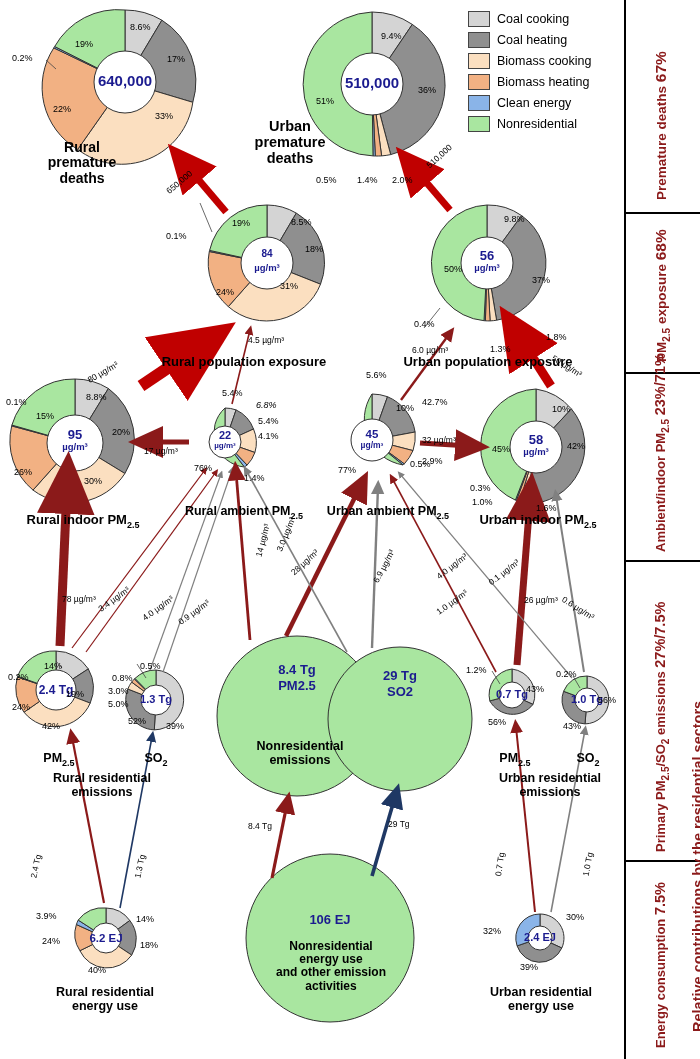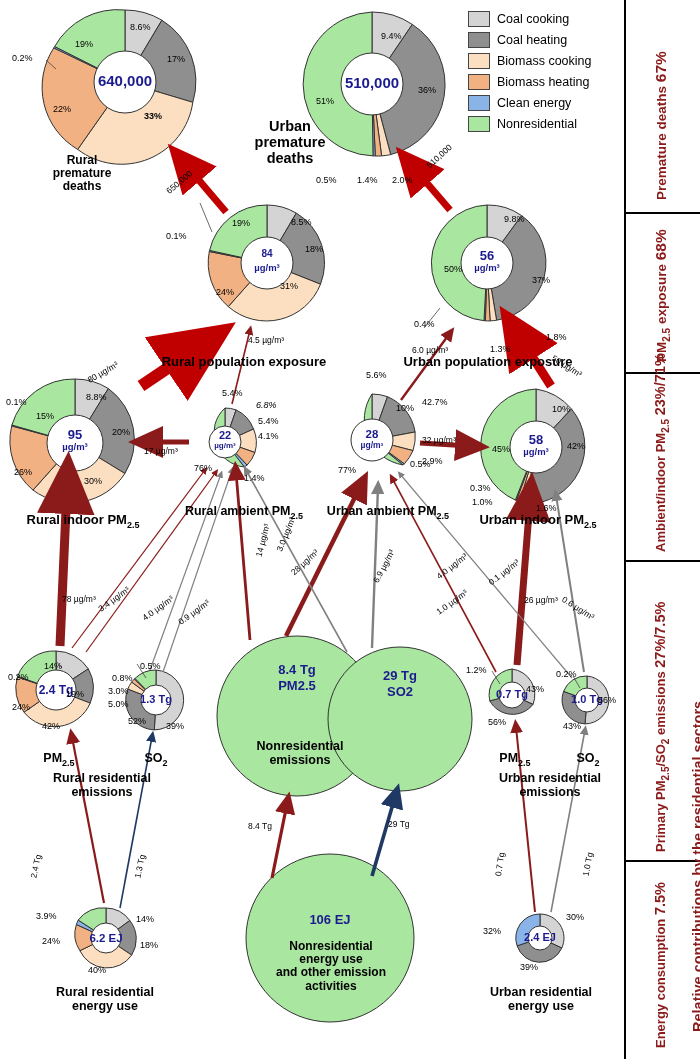--- a/index.html
+++ b/index.html
@@ -274,61 +274,61 @@
   <div class="ctr" style="left:457px;top:249px;width:60px;font-size:13px;">56</div>
   <div class="ctr" style="left:457px;top:263px;width:60px;font-size:9.5px;">µg/m³</div>
 
   <div class="ctr" style="left:45px;top:428px;width:60px;font-size:13px;">95</div>
   <div class="ctr" style="left:45px;top:442px;width:60px;font-size:9.5px;">µg/m³</div>
   <div class="ctr" style="left:506px;top:433px;width:60px;font-size:13px;text-align:center;">58</div>
   <div class="ctr" style="left:506px;top:447px;width:60px;font-size:9.5px;">µg/m³</div>
 
   <div class="ctr" style="left:196px;top:430px;width:58px;font-size:11px;">22</div>
   <div class="ctr" style="left:196px;top:442px;width:58px;font-size:8px;">µg/m³</div>
-  <div class="ctr" style="left:343px;top:428px;width:58px;font-size:11.5px;">28</div>
+  <div class="ctr" style="left:343px;top:428px;width:58px;font-size:11.5px;">45</div>
   <div class="ctr" style="left:343px;top:441px;width:58px;font-size:8.5px;">µg/m³</div>
 
   <div class="ctr" style="left:26px;top:684px;width:60px;font-size:12px;">2.4 Tg</div>
   <div class="ctr" style="left:128px;top:694px;width:56px;font-size:11px;">1.3 Tg</div>
   <div class="ctr" style="left:484px;top:689px;width:56px;font-size:11px;">0.7 Tg</div>
   <div class="ctr" style="left:559px;top:694px;width:56px;font-size:11px;">1.0 Tg</div>
 
   <div class="ctr" style="left:247px;top:663px;width:100px;font-size:13px;">8.4 Tg</div>
   <div class="ctr" style="left:247px;top:679px;width:100px;font-size:13px;">PM2.5</div>
   <div class="ctr" style="left:360px;top:669px;width:80px;font-size:13px;">29 Tg</div>
   <div class="ctr" style="left:360px;top:685px;width:80px;font-size:13px;">SO2</div>
   <div class="lbl" style="left:240px;top:740px;width:120px;font-size:12.5px;color:#000;">Nonresidential<br>emissions</div>
 
   <div class="ctr" style="left:78px;top:932px;width:56px;font-size:11.5px;">6.2 EJ</div>
   <div class="ctr" style="left:512px;top:932px;width:56px;font-size:11px;">2.4 EJ</div>
   <div class="ctr" style="left:285px;top:913px;width:90px;font-size:13px;">106 EJ</div>
   <div class="lbl" style="left:265px;top:940px;width:132px;font-size:12px;">Nonresidential<br>energy use<br>and other emission<br>activities</div>
 
-  <div class="lbl" style="left:22px;top:154px;width:120px;font-size:12px;">Rural<br>premature<br>deaths</div>
+  <div class="lbl" style="left:22px;top:140px;width:120px;font-size:14px;">Rural<br>premature<br>deaths</div>
   <div class="lbl" style="left:228px;top:119px;width:124px;font-size:14.5px;">Urban<br>premature<br>deaths</div>
   <div class="lbl" style="left:142px;top:355px;width:204px;font-size:13px;">Rural population exposure</div>
   <div class="lbl" style="left:380px;top:355px;width:216px;font-size:13px;">Urban population exposure</div>
   <div class="lbl" style="left:8px;top:513px;width:150px;font-size:13px;">Rural indoor PM<span style="font-size:9px;vertical-align:sub">2.5</span></div>
   <div class="lbl" style="left:462px;top:513px;width:152px;font-size:13px;">Urban indoor PM<span style="font-size:9px;vertical-align:sub">2.5</span></div>
   <div class="lbl" style="left:168px;top:505px;width:152px;font-size:12.5px;">Rural ambient PM<span style="font-size:9px;vertical-align:sub">2.5</span></div>
   <div class="lbl" style="left:310px;top:505px;width:156px;font-size:12.5px;">Urban ambient PM<span style="font-size:9px;vertical-align:sub">2.5</span></div>
 
   <div class="lbl" style="left:22px;top:752px;width:74px;font-size:12.5px;">PM<span style="font-size:9px;vertical-align:sub">2.5</span></div>
   <div class="lbl" style="left:126px;top:752px;width:60px;font-size:12.5px;">SO<span style="font-size:9px;vertical-align:sub">2</span></div>
   <div class="lbl" style="left:22px;top:772px;width:160px;font-size:12.5px;">Rural residential<br>emissions</div>
   <div class="lbl" style="left:478px;top:752px;width:74px;font-size:12.5px;">PM<span style="font-size:9px;vertical-align:sub">2.5</span></div>
   <div class="lbl" style="left:558px;top:752px;width:60px;font-size:12.5px;">SO<span style="font-size:9px;vertical-align:sub">2</span></div>
   <div class="lbl" style="left:470px;top:772px;width:160px;font-size:12.5px;">Urban residential<br>emissions</div>
 
   <div class="lbl" style="left:20px;top:986px;width:170px;font-size:12.5px;">Rural residential<br>energy use</div>
   <div class="lbl" style="left:456px;top:986px;width:170px;font-size:12.5px;">Urban residential<br>energy use</div>
 
   <div class="pct" style="left:130px;top:23px;">8.6%</div>
   <div class="pct" style="left:167px;top:55px;">17%</div>
-  <div class="pct" style="left:144px;top:112px;font-weight:bold;">33%</div>
+  <div class="pct" style="left:155px;top:112px;">33%</div>
   <div class="pct" style="left:53px;top:105px;">22%</div>
   <div class="pct" style="left:12px;top:54px;">0.2%</div>
   <div class="pct" style="left:75px;top:40px;">19%</div>
 
   <div class="pct" style="left:381px;top:32px;">9.4%</div>
   <div class="pct" style="left:418px;top:86px;text-align:center;">36%</div>
   <div class="pct" style="left:392px;top:176px;">2.0%</div>
   <div class="pct" style="left:357px;top:176px;">1.4%</div>
   <div class="pct" style="left:316px;top:176px;">0.5%</div>
   <div class="pct" style="left:316px;top:97px;">51%</div>

